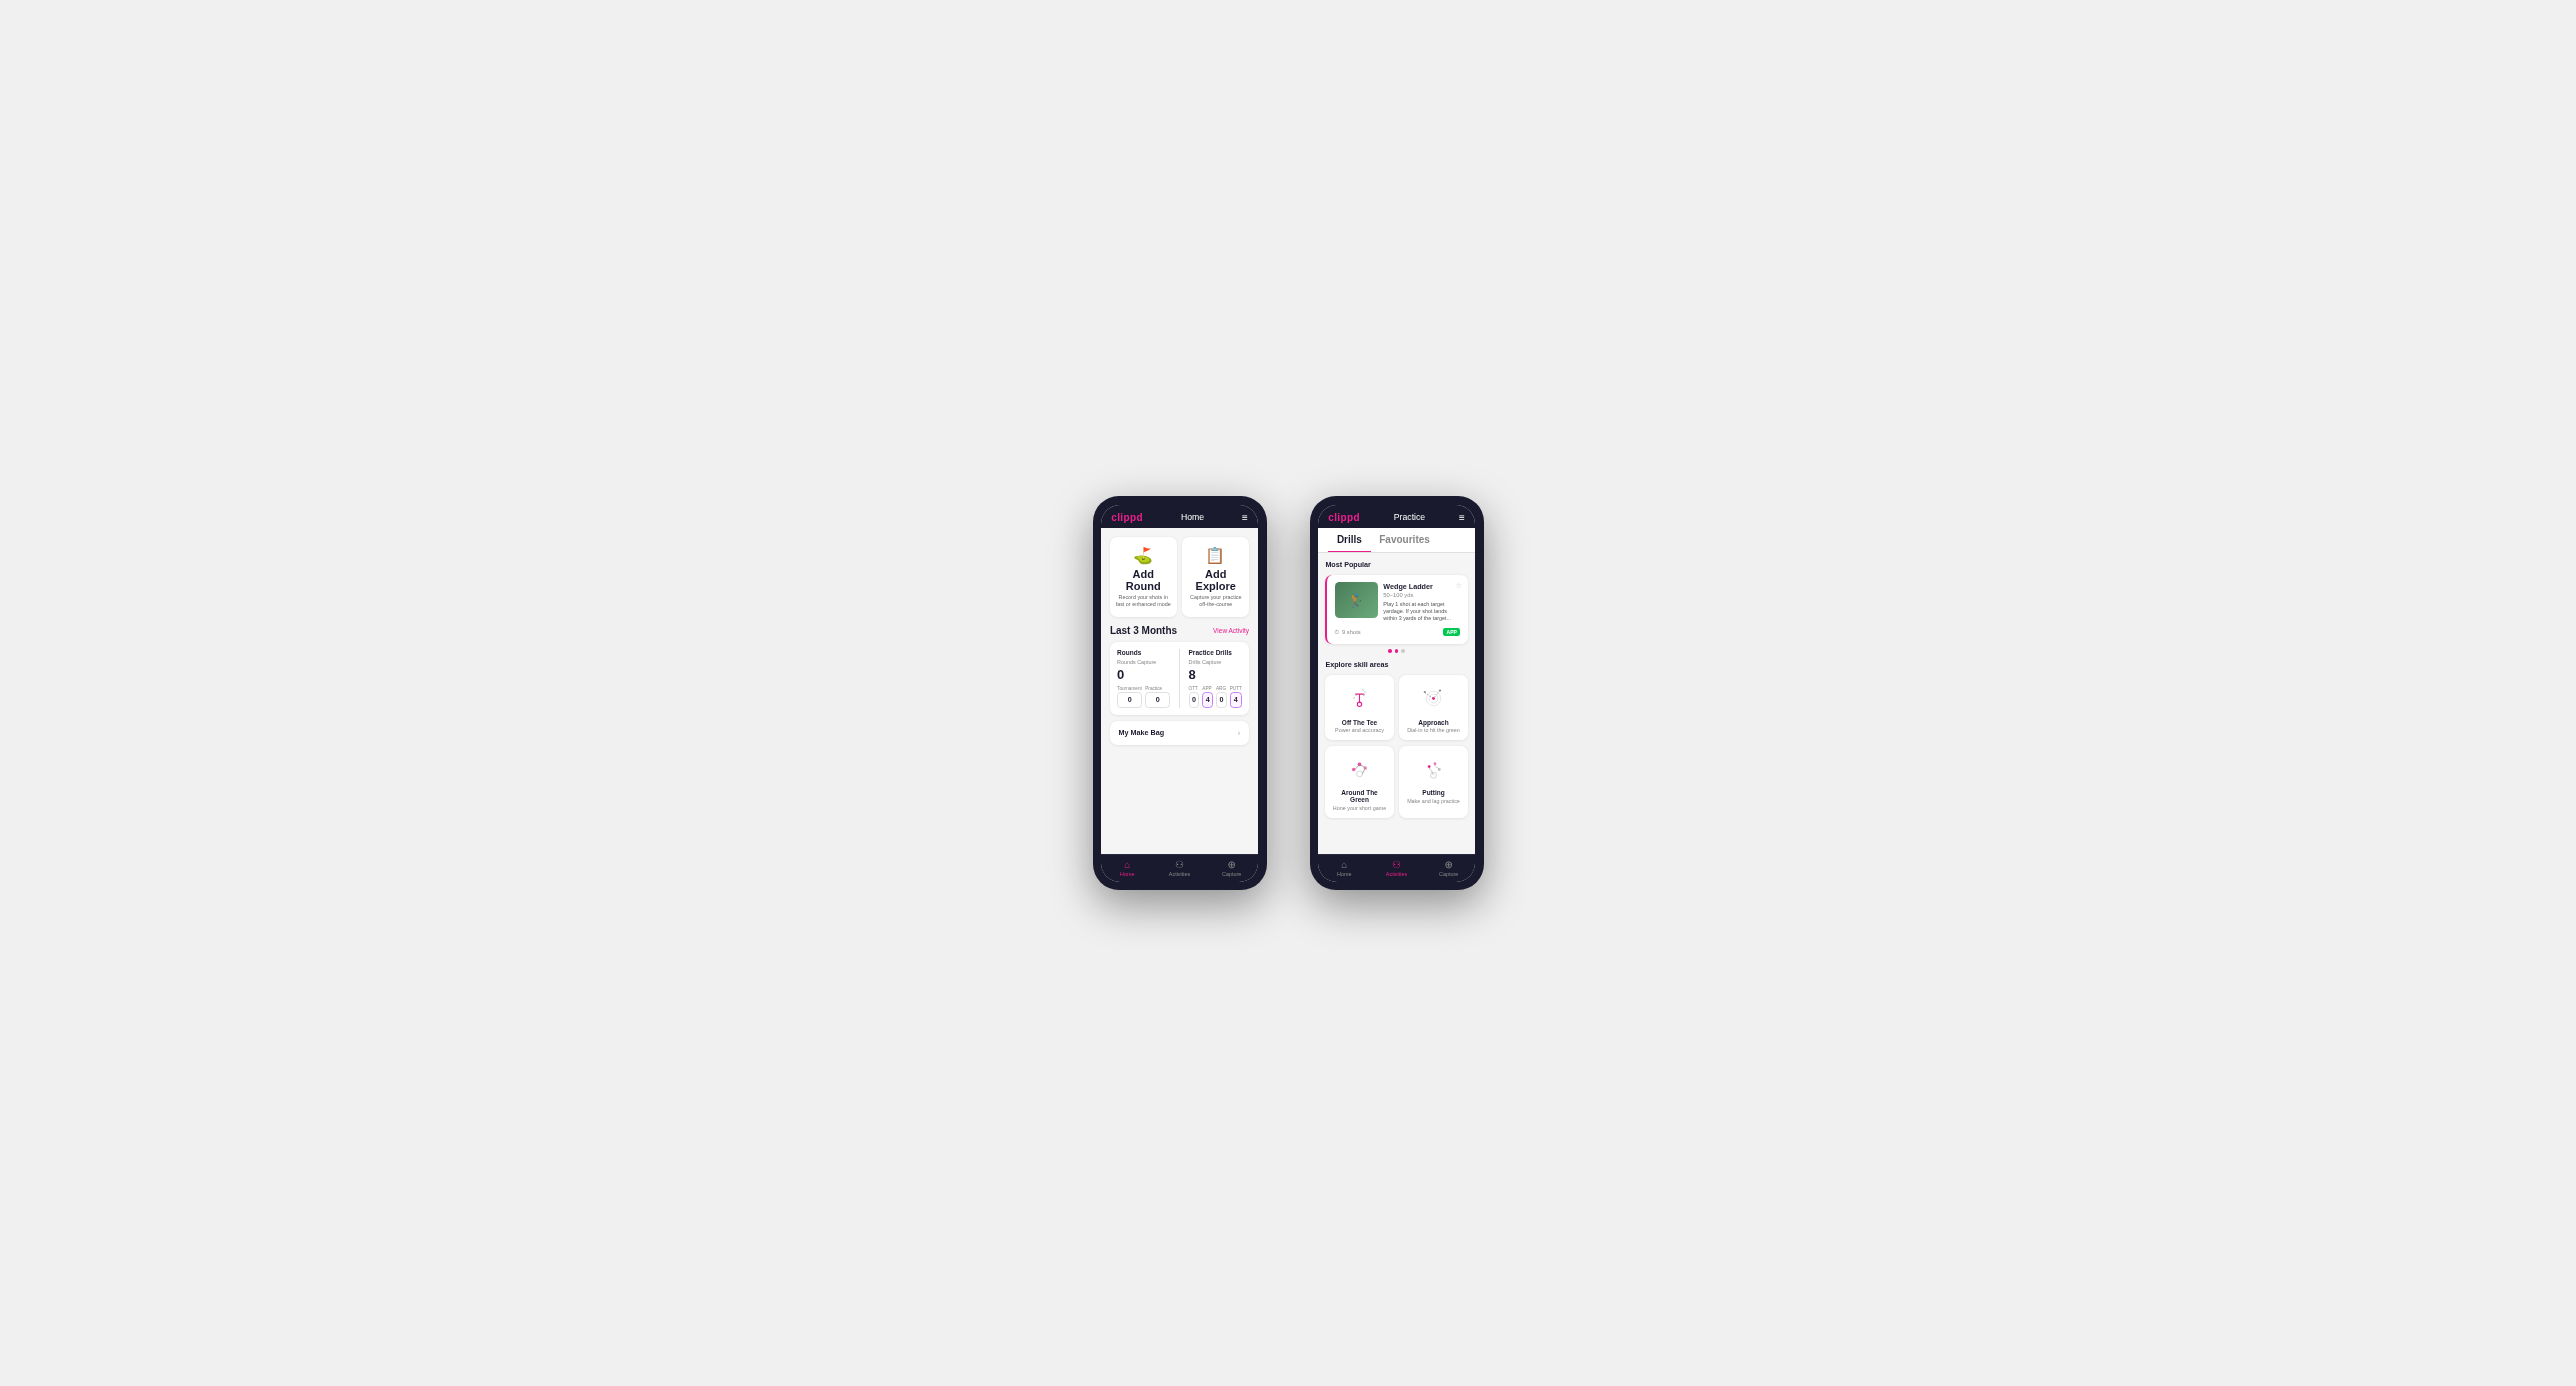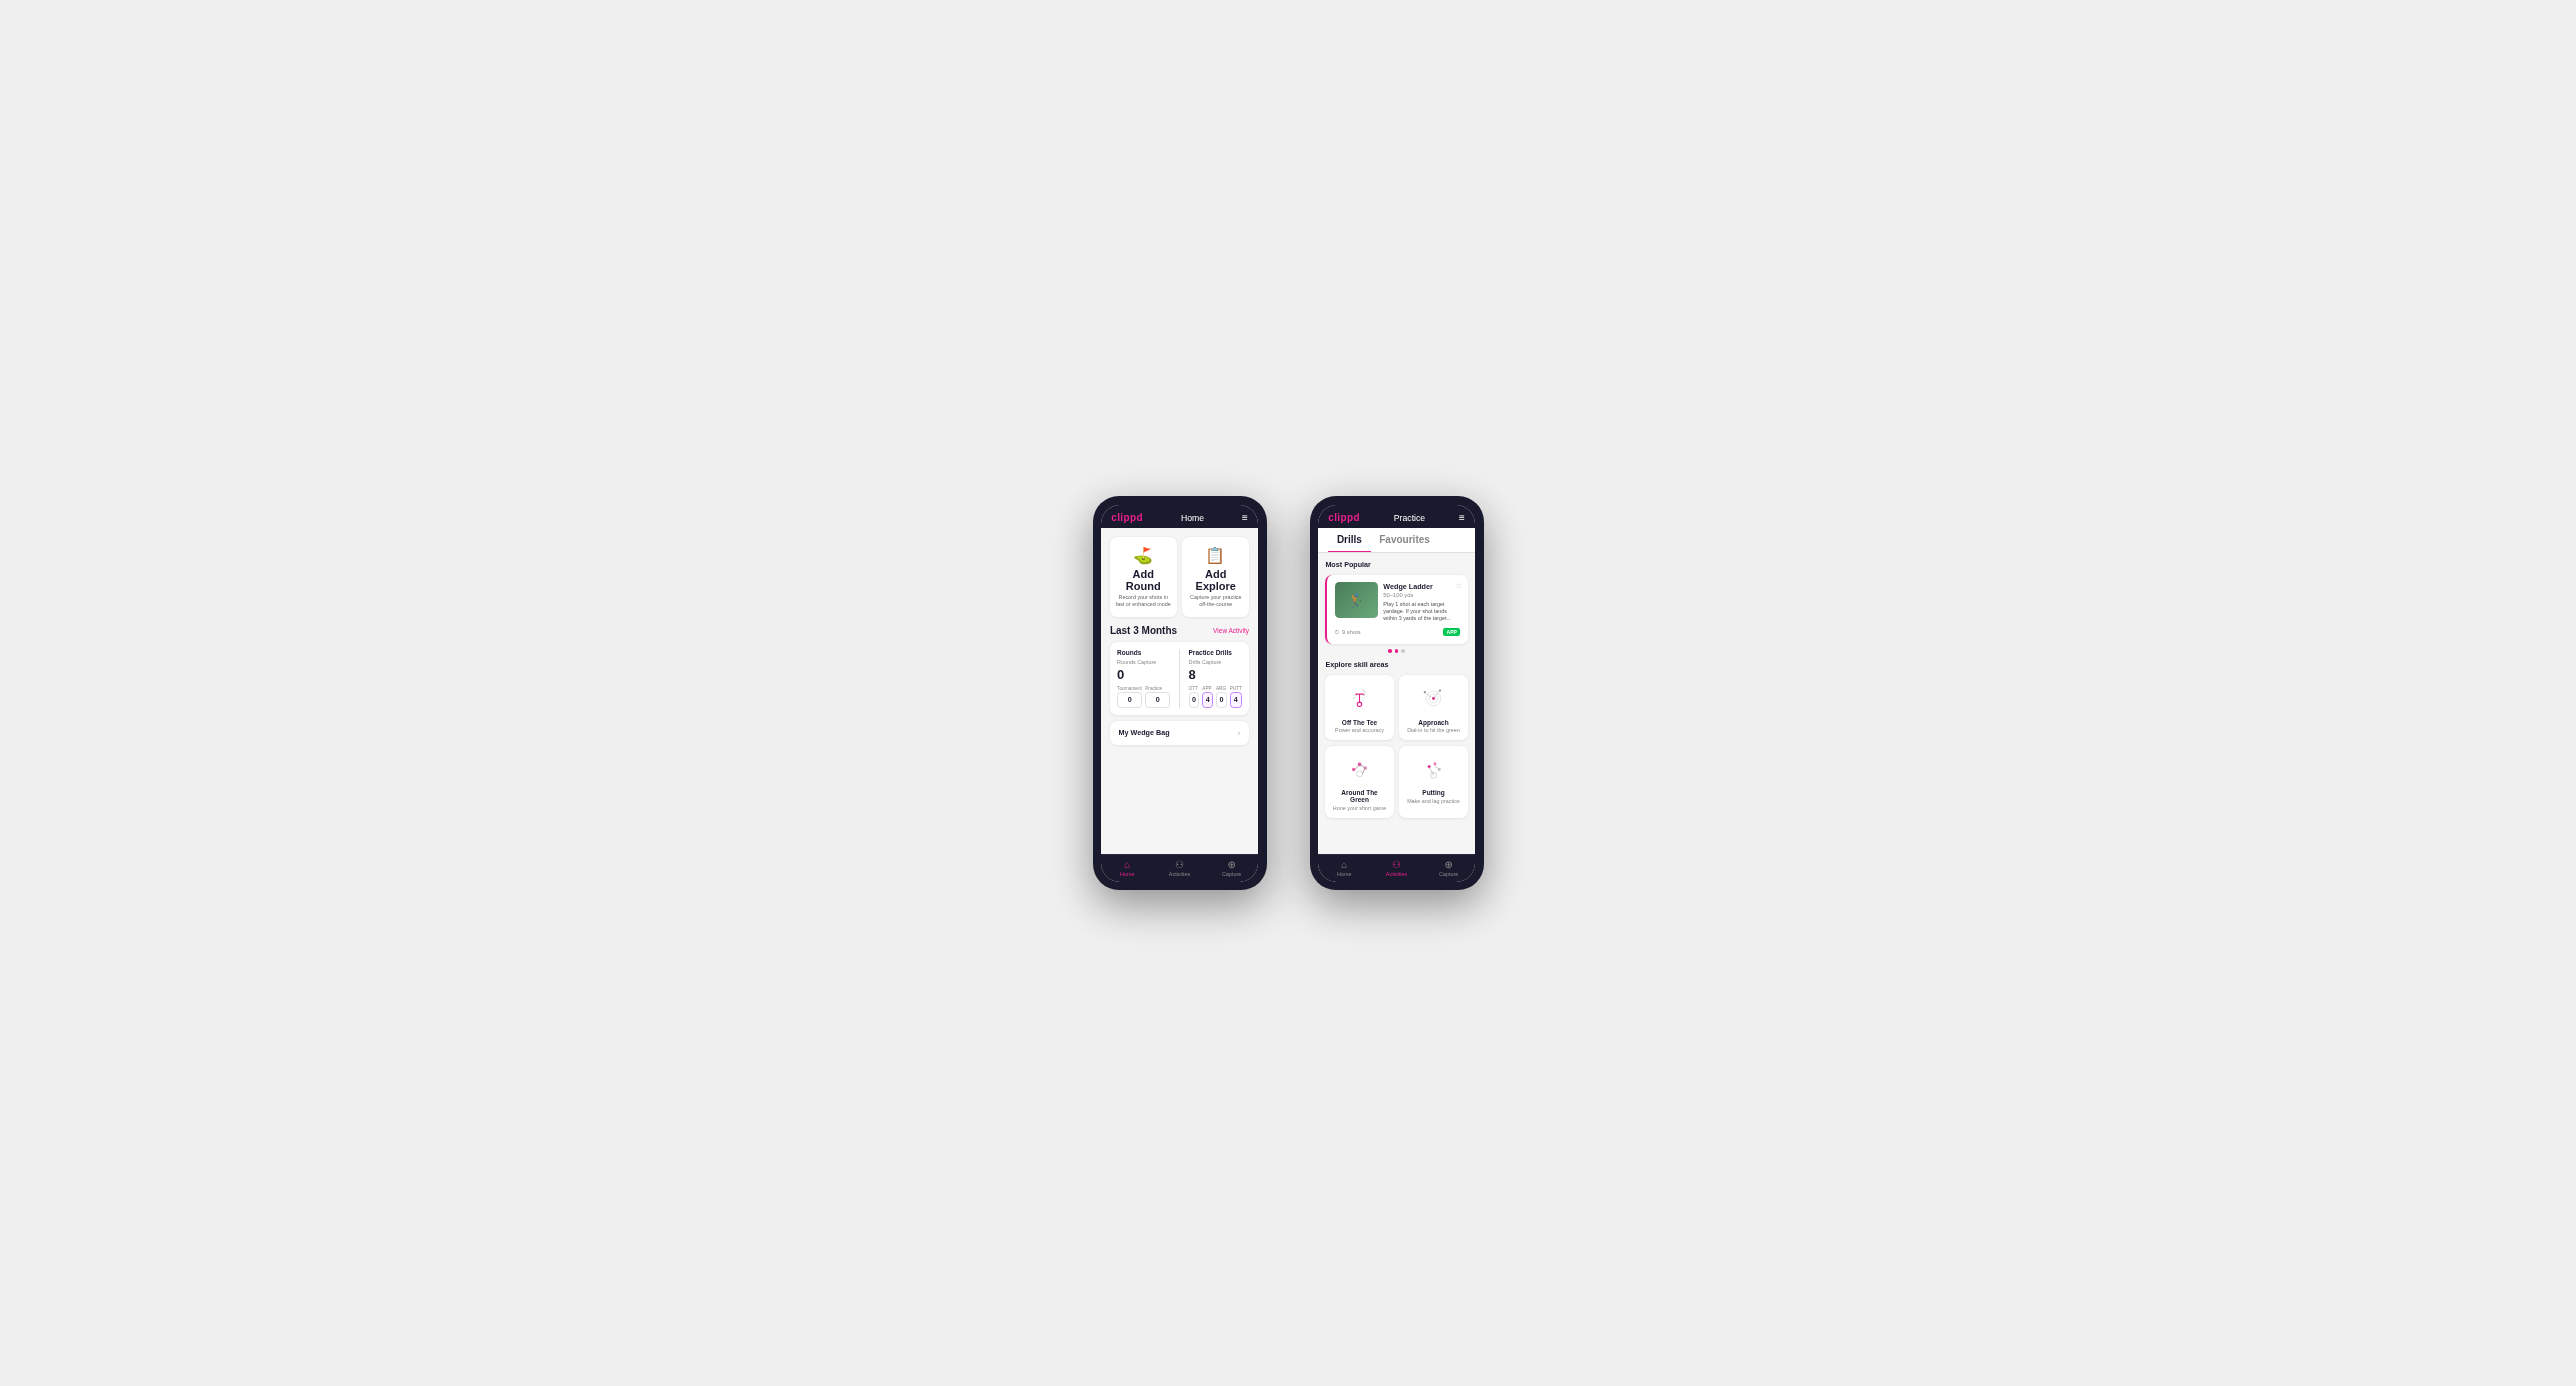--- a/index.html
+++ b/index.html
@@ -29,21 +29,21 @@
       overflow: hidden;
       display: flex;
       flex-direction: column;
       min-height: 377px;
     }
 
     .header {
       background: #1a1a2e;
       color: white;
       display: flex;
-      align-items: flex-end;
+      align-items: center;
       justify-content: space-between;
       padding: 7.2px 10px 5.8px;
     }
 
     .header-logo {
       color: #e91e8c;
       font-weight: 700;
       font-size: 10px;
       letter-spacing: 0.4px;
     }
@@ -510,21 +510,21 @@
               <div class="sub-stat">
                 <div class="sub-stat-label">PUTT</div>
                 <div class="stat-box highlighted">4</div>
               </div>
             </div>
           </div>
         </div>
       </div>
 
       <div class="golf-bag-row">
-        <span>My Wedge Bag</span>
+        <span>My Make Bag</span>
         <span class="chevron-right">›</span>
       </div>
 
     </div>
 
     <div class="bottom-nav">
       <div class="nav-item">
         <span class="nav-icon active">⌂</span>
         <span class="nav-label active">Home</span>
       </div>

